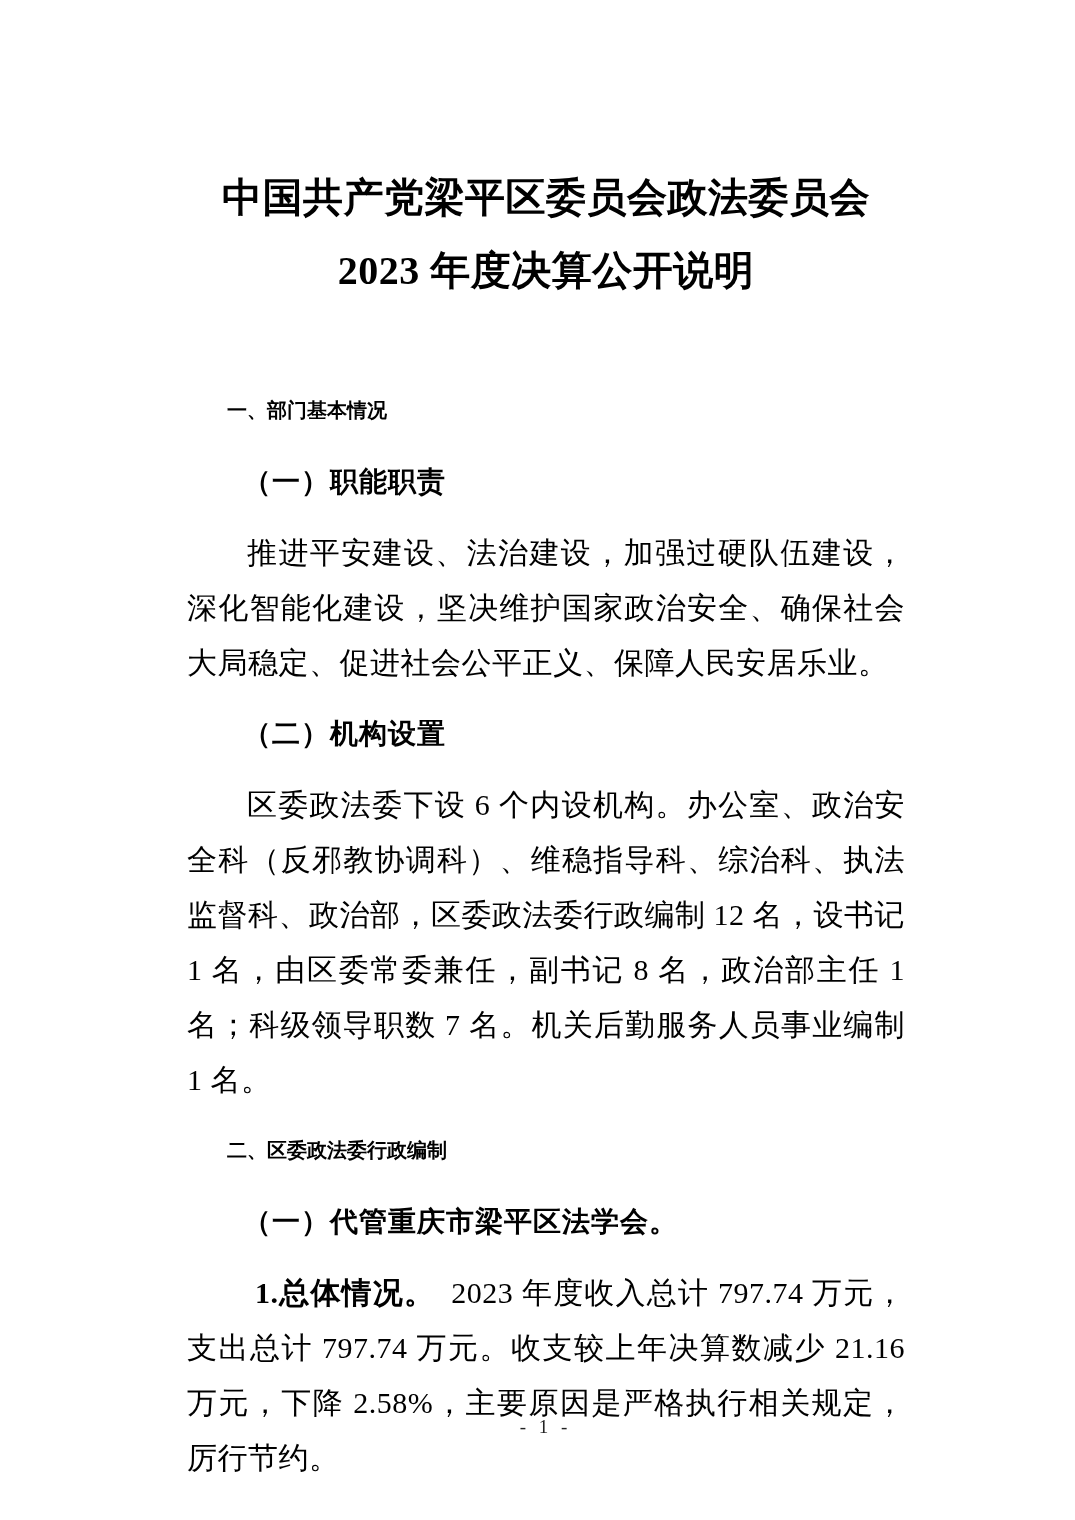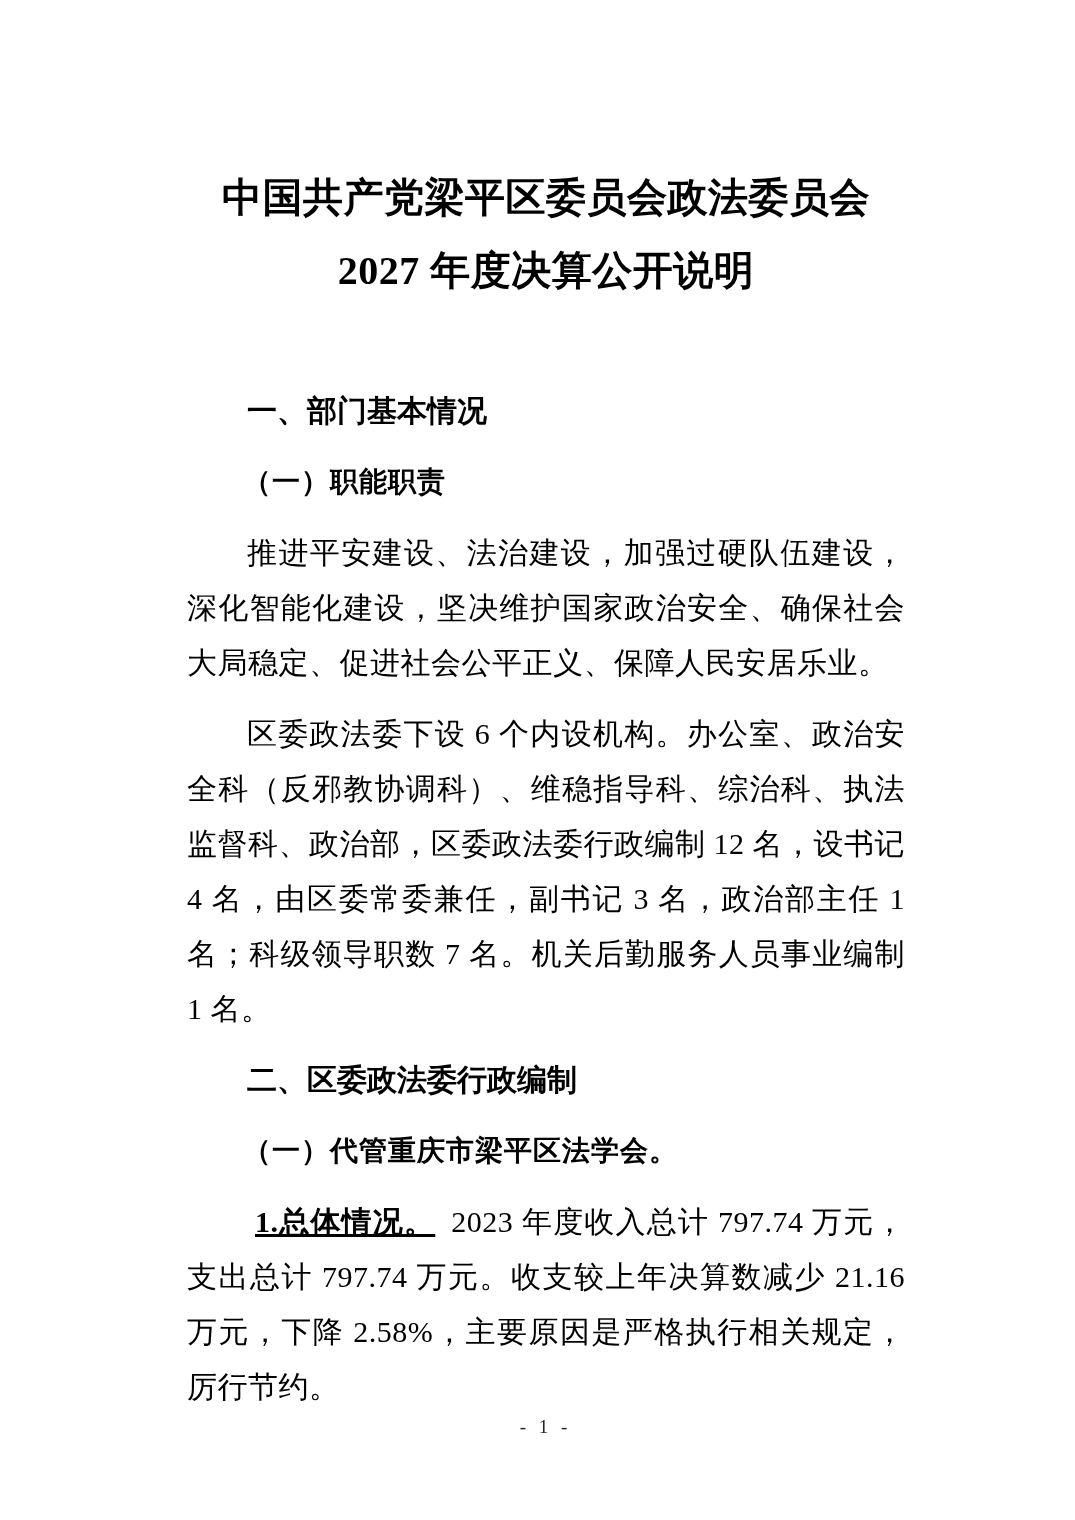--- a/index.html
+++ b/index.html
@@ -33,21 +33,21 @@
     font-size: 40px;
     line-height: 57px;
     letter-spacing: 0.5px;
     margin-bottom: 60px;
     font-family: "Liberation Serif", serif;
   }
   .doc-title .tline { display: block; }
   .h-section {
     font-family: "Liberation Sans", sans-serif;
     font-weight: bold;
-    font-size: 30px;
+    font-size: 20px;
     line-height: 55px;
     text-indent: 2em;
     margin: 0;
   }
   .h-sub {
     font-family: "Liberation Serif", serif;
     font-weight: bold;
     font-size: 28px;
     line-height: 55px;
     text-indent: 2em;
@@ -55,53 +55,54 @@
     letter-spacing: 1px;
   }
   .para {
     font-size: 30px;
     line-height: 55px;
     text-indent: 2em;
     text-align: justify;
     margin: 0;
     letter-spacing: 0.5px;
   }
-  .para .lead { font-weight: bold; text-decoration: underline; }
+  .para .lead { font-weight: bold; }
   .footer {
     position: absolute;
     left: 0;
     top: 1400px;
     width: 1075px;
     text-align: center;
     font-size: 19px;
     letter-spacing: 4px;
     color: #222222;
     font-family: "Liberation Serif", serif;
   }
 </style>
 </head>
 <body>
 
 <div class="page">
   <div class="content">
 
     <h1 class="doc-title">
       <span class="tline">中国共产党梁平区委员会政法委员会</span>
-      <span class="tline">2027 年度决算公开说明</span>
+      <span class="tline">2023 年度决算公开说明</span>
     </h1>
 
     <h2 class="h-section">一、部门基本情况</h2>
 
 
     <h3 class="h-sub">（一）职能职责</h3>
 
     <p class="para">推进平安建设、法治建设，加强过硬队伍建设，深化智能化建设，坚决维护国家政治安全、确保社会大局稳定、促进社会公平正义、保障人民安居乐业。</p>
 
+    <h3 class="h-sub">（二）机构设置</h3>
 
-    <p class="para">区委政法委下设 6 个内设机构。办公室、政治安全科（反邪教协调科）、维稳指导科、综治科、执法监督科、政治部，区委政法委行政编制 12 名，设书记 4 名，由区委常委兼任，副书记 3 名，政治部主任 1 名；科级领导职数 7 名。机关后勤服务人员事业编制 1 名。</p>
+    <p class="para">区委政法委下设 6 个内设机构。办公室、政治安全科（反邪教协调科）、维稳指导科、综治科、执法监督科、政治部，区委政法委行政编制 12 名，设书记 1 名，由区委常委兼任，副书记 8 名，政治部主任 1 名；科级领导职数 7 名。机关后勤服务人员事业编制 1 名。</p>
 
     <h2 class="h-section">二、区委政法委行政编制</h2>
 
     <h3 class="h-sub">（一）代管重庆市梁平区法学会。</h3>
 
     <p class="para"><span class="lead">1.总体情况。</span><span>2023 年度收入总计 797.74 万元，支出总计 797.74 万元。收支较上年决算数减少 21.16 万元，下降 2.58%，主要原因是严格执行相关规定，厉行节约。</span></p>
 
   </div>
 
   <div class="footer">- 1 -</div>

